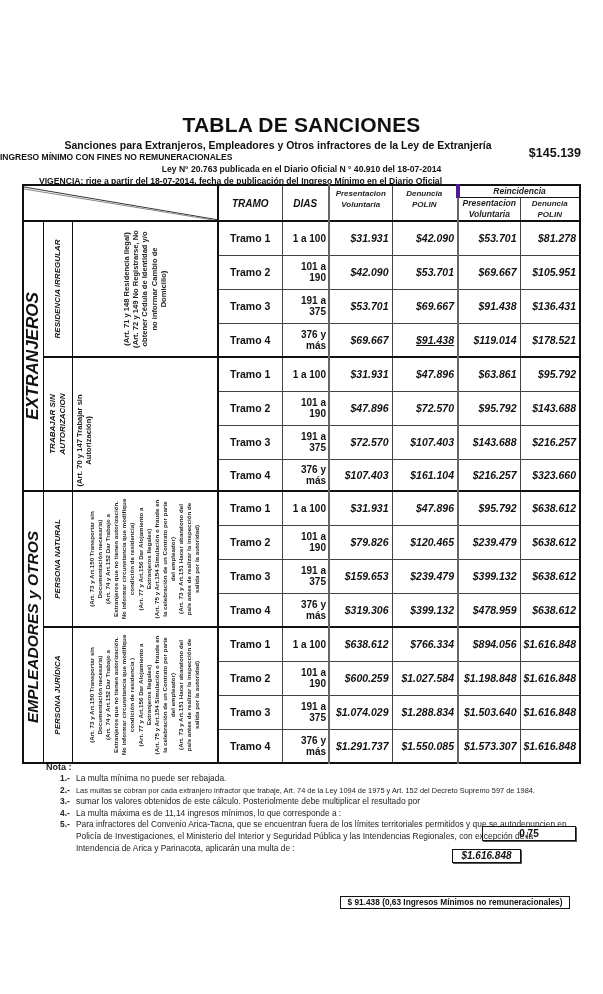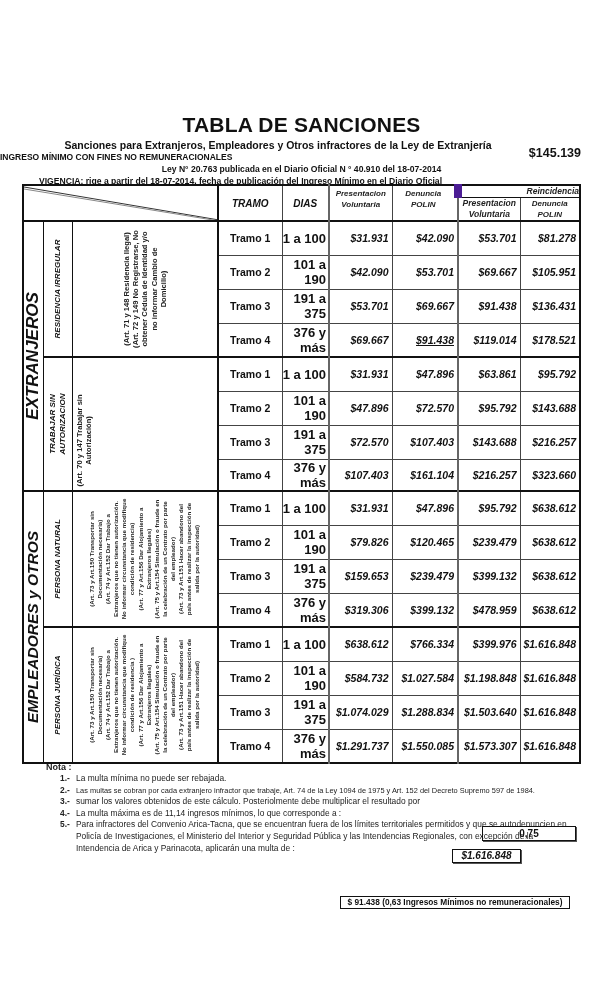--- a/index.html
+++ b/index.html
@@ -10,21 +10,21 @@
   .ingreso{position:absolute;right:22px;top:146px;font-weight:bold;font-size:12.5px;}
   .ley{position:absolute;left:0;width:603px;top:164px;text-align:center;font-weight:bold;font-size:8.6px;}
   .vig{position:absolute;left:0;width:481px;top:176px;text-align:center;font-weight:bold;font-size:8.6px;}
   table.main{position:absolute;left:22px;top:184px;border-collapse:collapse;table-layout:fixed;border:2px solid #111;}
   table.main td, table.main th{border:1px solid #444;padding:0;overflow:hidden;}
   .hcell{font-style:italic;font-weight:bold;font-size:8px;text-align:center;color:#222;line-height:11px;}
   .hbig{font-style:italic;font-weight:bold;font-size:10px;text-align:center;}
   .diag{position:relative;}
   .diag svg{position:absolute;left:0;top:0;}
   .tramo{font-weight:bold;font-size:10.5px;text-align:center;border-left:2px solid #111 !important;}
-  .dias{font-weight:bold;font-size:13px;text-align:right;padding-right:2px !important;border-right:2px solid #666 !important;}
+  .dias{font-weight:bold;font-size:10px;text-align:right;padding-right:2px !important;border-right:2px solid #666 !important;}
   .amt{font-weight:bold;font-style:italic;font-size:10.5px;text-align:right;padding-right:3px !important;}
   .amt.r1{border-left:2px solid #666 !important;}
   .u{text-decoration:underline;}
   .vwrap{position:relative;}
   .vtext{position:absolute;left:50%;top:50%;transform:translate(-50%,-50%) rotate(-90deg);white-space:nowrap;text-align:center;}
   .grp{font-size:17px;font-style:italic;font-weight:bold;}
   .grp2{font-size:15.5px;font-style:italic;font-weight:bold;}
   .sub{font-size:8px;font-style:italic;font-weight:bold;line-height:10px;}
   .desc{font-size:7.6px;font-weight:bold;line-height:9.2px;color:#222;}
   .desc2{font-size:6.2px;font-weight:bold;line-height:8.1px;color:#222;}
@@ -72,21 +72,21 @@
     <td rowspan="2" class="hbig">TRAMO</td>
     <td rowspan="2" class="hbig" style="border-right:2px solid #666;">DIAS</td>
     <td rowspan="2" class="hcell" style="vertical-align:top;padding-top:2px;">
           <div>Presentacion</div>
           <div>Voluntaria</div>
         </td>
     <td rowspan="2" class="hcell" style="vertical-align:top;padding-top:2px;">
           <div>Denuncia</div>
           <div>POLIN</div>
         </td>
-    <td colspan="2" class="hcell" style="font-size:8.5px;border-left:8px solid #4c1d95;border-bottom:1.5px solid #111;text-align:right;">Reincidencia</td>
+    <td colspan="2" class="hcell" style="font-size:8.5px;border-left:4px solid #4c1d95;border-bottom:1.5px solid #111;">Reincidencia</td>
   </tr>
   <tr style="height:23px">
     <td class="hcell" style="border-left:2px solid #666;font-size:8.5px;">
           <div>Presentacion</div>
           <div>Voluntaria</div>
         </td>
     <td class="hcell">
           <div>Denuncia</div>
           <div>POLIN</div>
         </td>
@@ -263,27 +263,27 @@
         <div>del empleador)</div>
         <div>(Art. 73  y Art.151 Hacer  abandono  del</div>
         <div>país antes de realizar la inspección de</div>
         <div>salida por la autoridad)</div>
       </div>
     </td>
     <td class="tramo">Tramo 1</td>
     <td class="dias">1 a 100</td>
     <td class="amt">$638.612</td>
     <td class="amt">$766.334</td>
-    <td class="amt r1">$399.976</td>
+    <td class="amt r1">$894.056</td>
     <td class="amt">$1.616.848</td>
   </tr>
   <tr style="height:34px">
     <td class="tramo">Tramo 2</td>
     <td class="dias">101 a 190</td>
-    <td class="amt">$584.732</td>
+    <td class="amt">$600.259</td>
     <td class="amt">$1.027.584</td>
     <td class="amt r1">$1.198.848</td>
     <td class="amt">$1.616.848</td>
   </tr>
   <tr style="height:34px">
     <td class="tramo">Tramo 3</td>
     <td class="dias">191 a 375</td>
     <td class="amt">$1.074.029</td>
     <td class="amt">$1.288.834</td>
     <td class="amt r1">$1.503.640</td>

